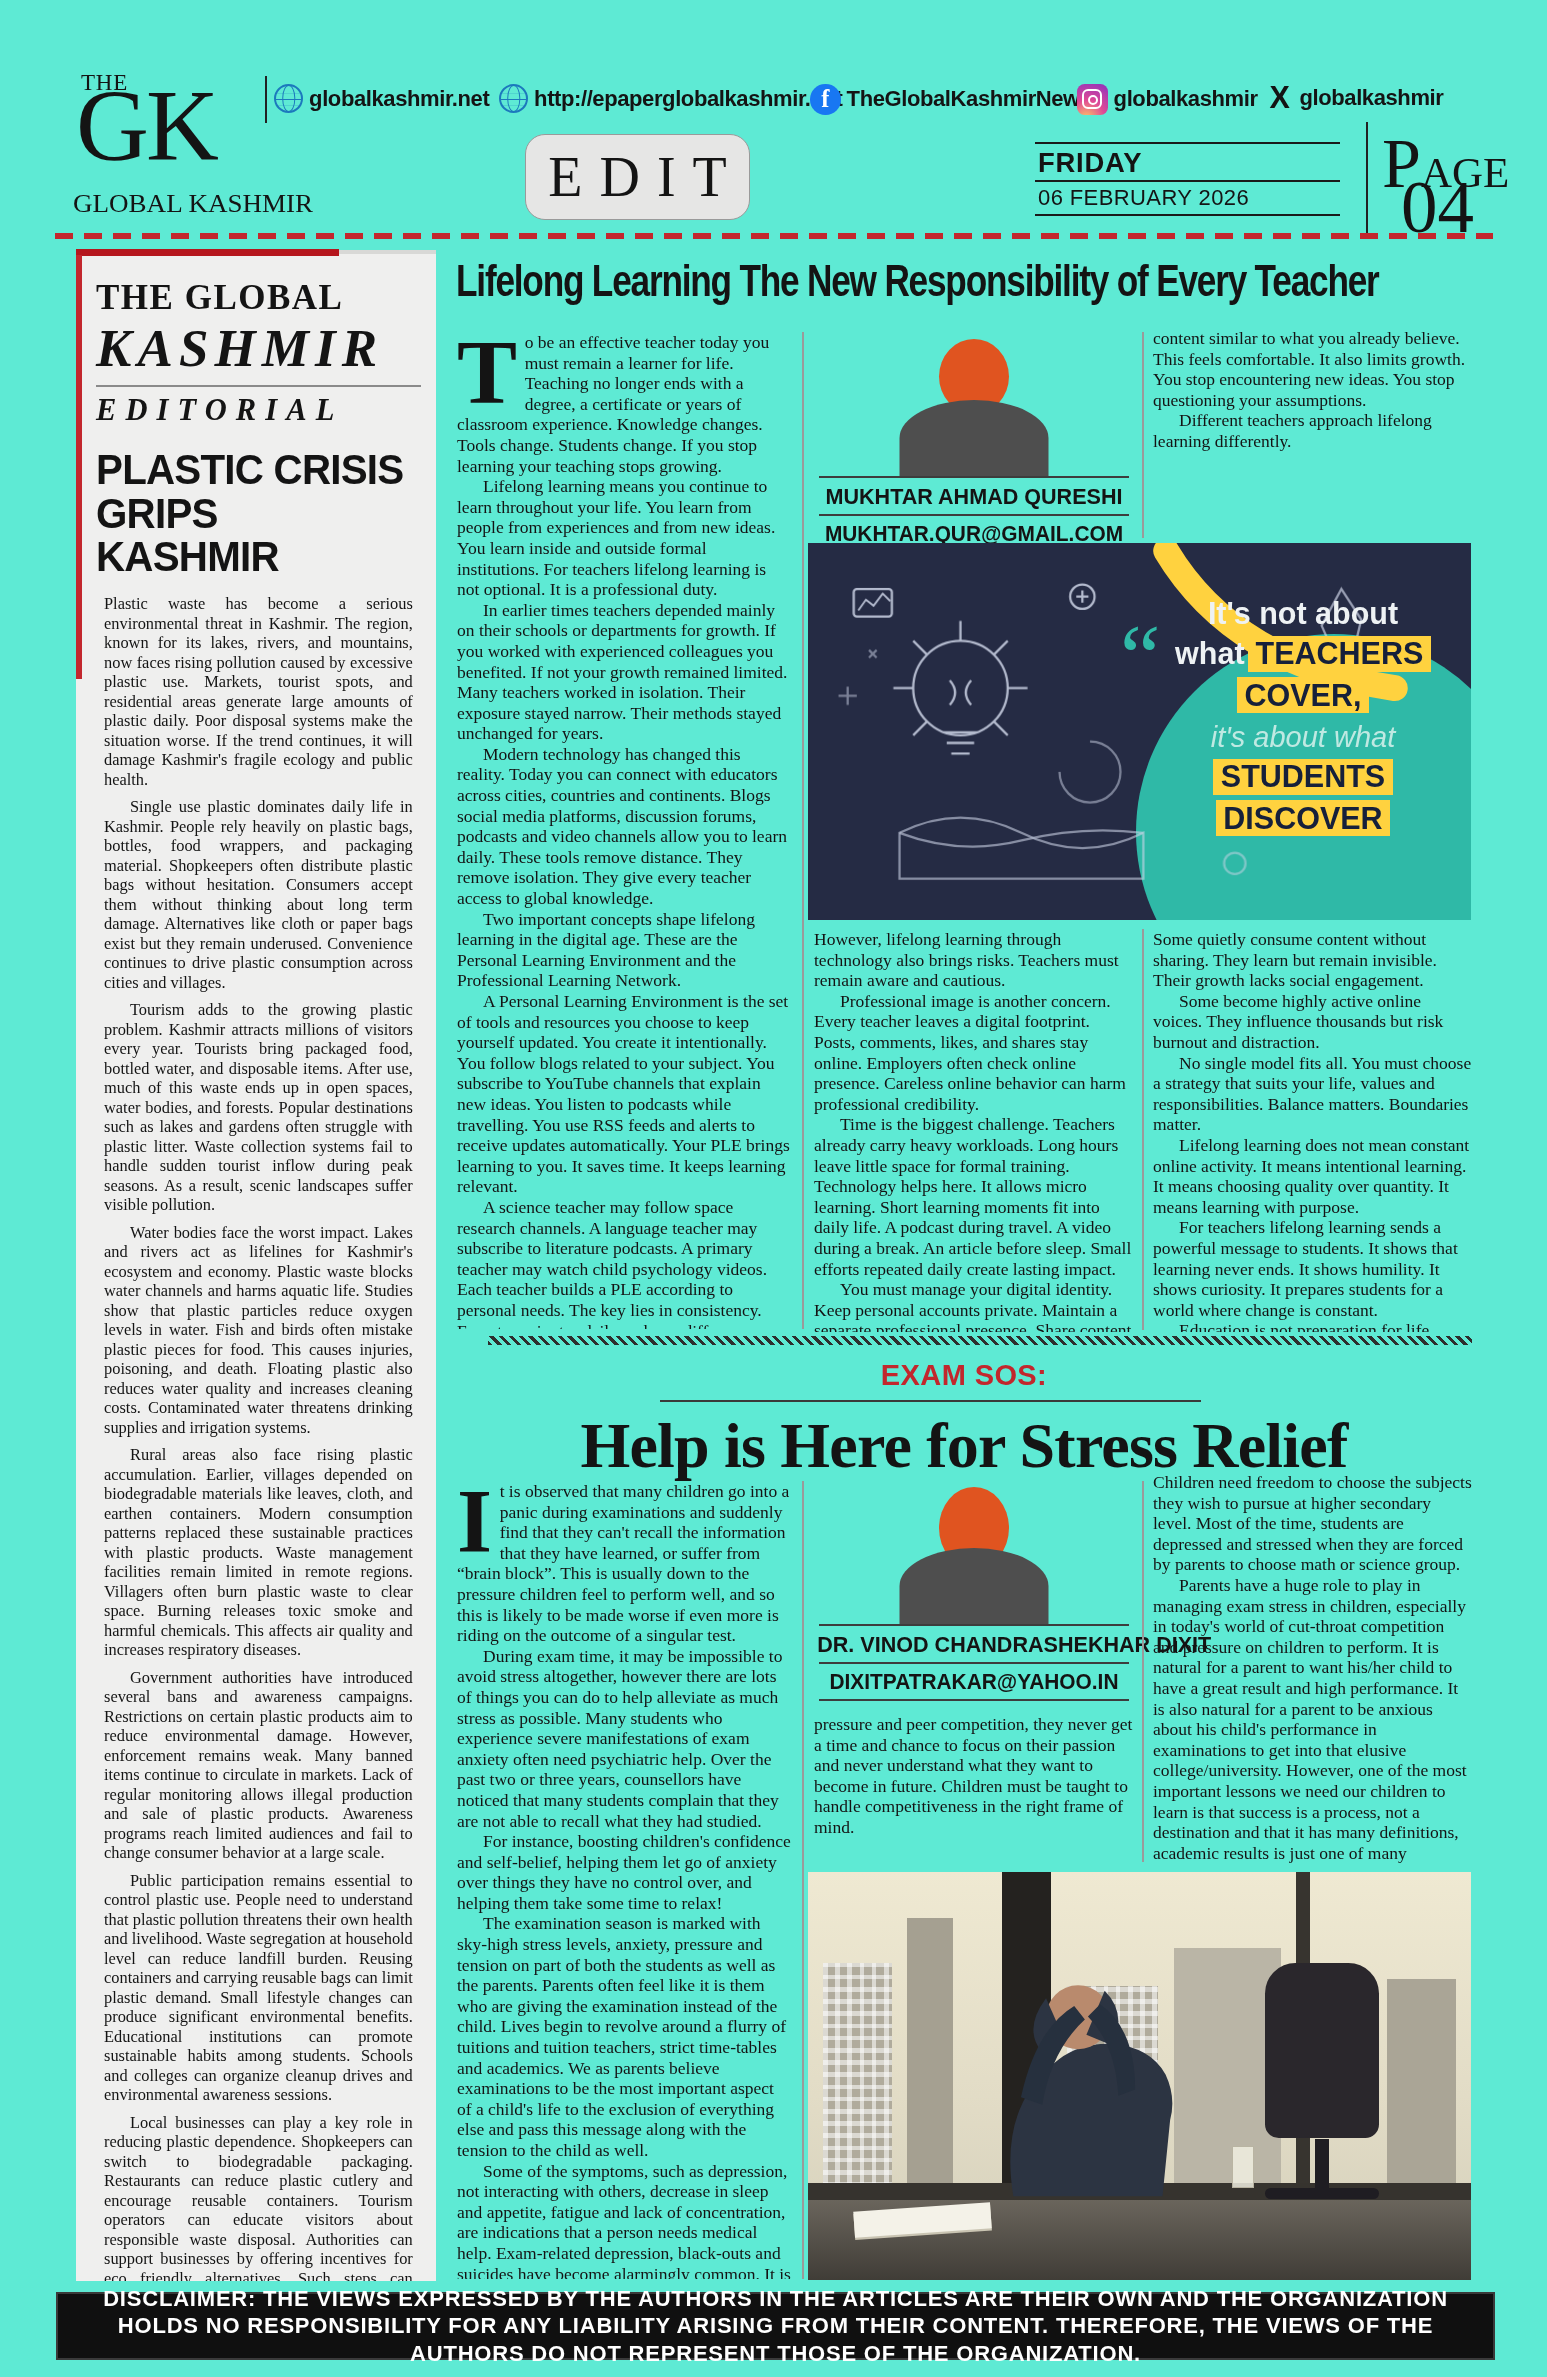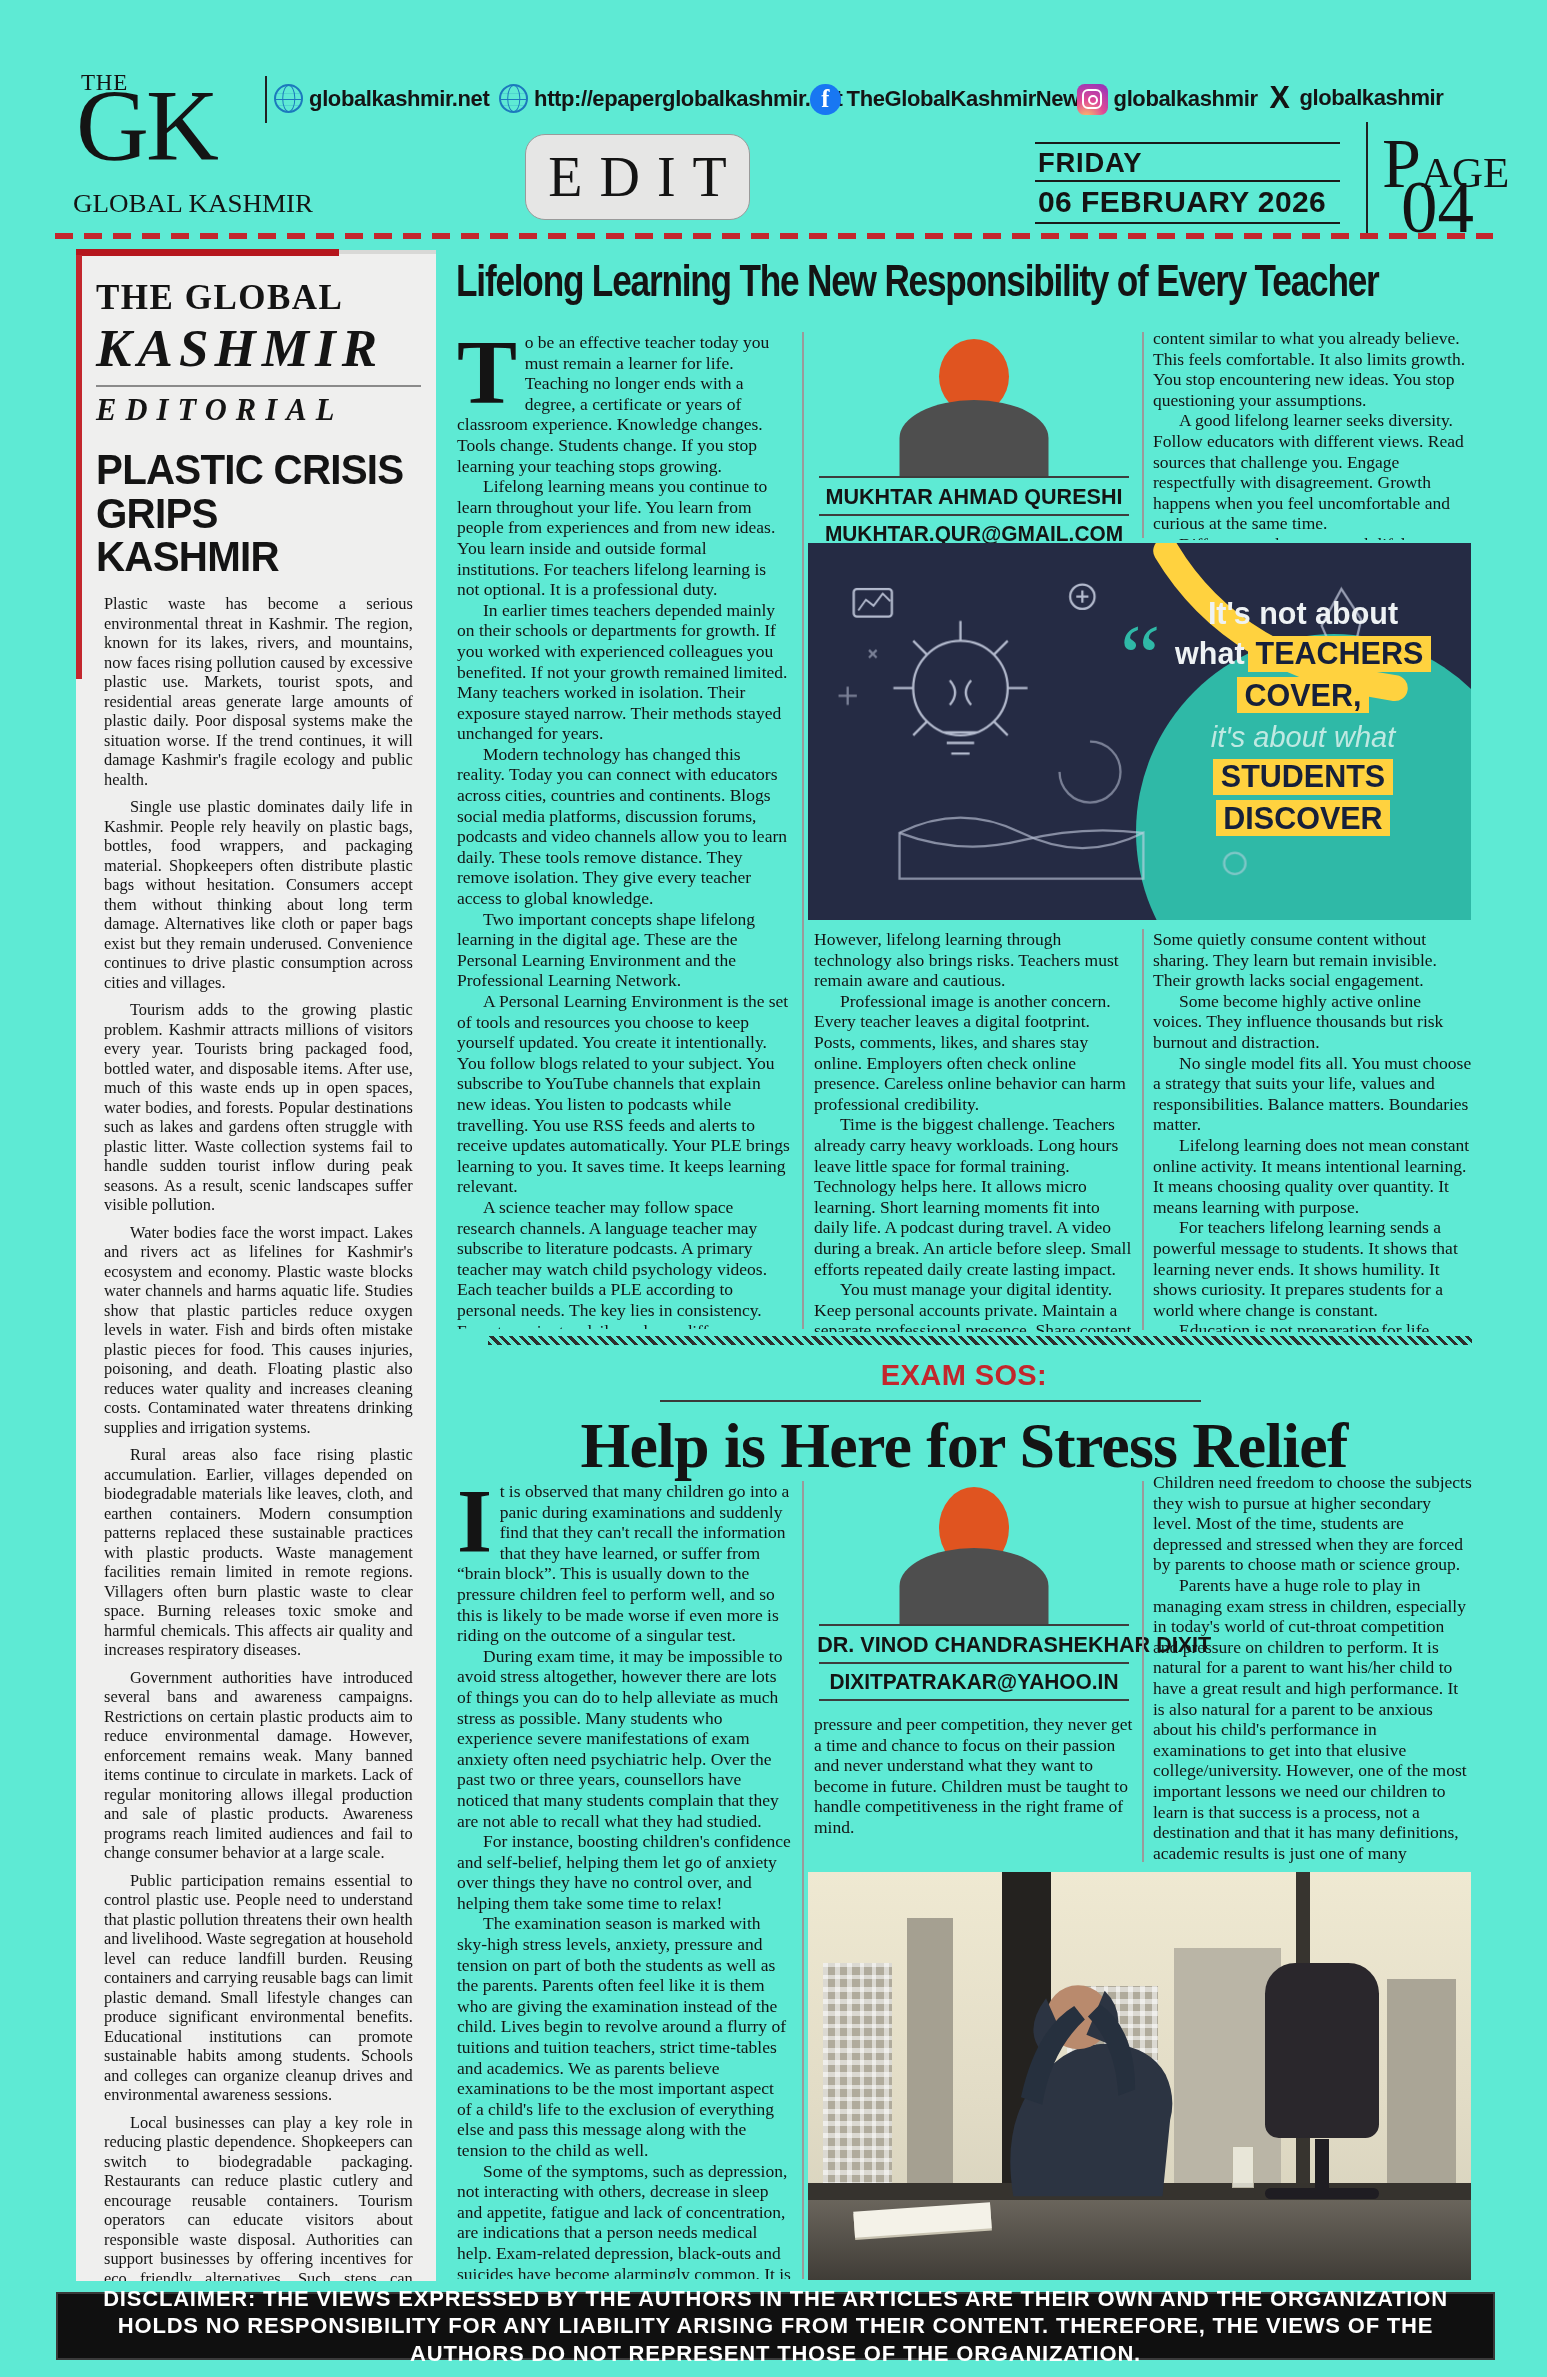--- a/index.html
+++ b/index.html
@@ -29,21 +29,21 @@
   .xicon{width:27.4px;height:27.4px;position:relative;flex:0 0 auto;font-family:"Liberation Sans",sans-serif;
          font-weight:bold;font-size:30.5px;line-height:26px;text-align:center;}
 
   #edit-badge{left:525px;top:134px;width:223px;height:84px;background:#e6e6e5;border:1.5px solid #9a9a9a;border-radius:20px;
               display:flex;align-items:center;justify-content:center;}
   #edit-badge span{font-size:56px;letter-spacing:17px;padding-left:17px;}
 
   #daydate{left:1035px;top:142px;width:305px;}
   #daydate .rule{height:1.5px;background:#1a1a1a;}
   #daydate .day{font-weight:bold;font-size:27.4px;letter-spacing:0.8px;padding:3px 0 1.5px 3px;}
-  #daydate .date{font-weight:bold;font-size:30px;letter-spacing:0.4px;padding:3.8px 0 3px 3px;white-space:nowrap;}
+  #daydate .date{font-weight:normal;font-size:22px;letter-spacing:0.4px;padding:3.8px 0 3px 3px;white-space:nowrap;}
 
   #page-divider-v{left:1366px;top:122px;width:1.5px;height:111px;background:#222;}
   #page-word{left:1382px;top:124px;font-size:43px;}
   #page-word .bigP{font-size:70px;}
   #page-number{left:1401px;top:166px;font-size:73px;}
 
   #red-dashes{left:55px;top:233px;width:1438px;height:6.1px;
       background:repeating-linear-gradient(90deg,#c2272d 0 18.3px,transparent 18.3px 29px);}
 
   
@@ -217,21 +217,20 @@
     <div class="by-name">MUKHTAR AHMAD QURESHI</div>
     <div class="by-rule"></div>
     <div class="by-email">MUKHTAR.QUR@GMAIL.COM</div>
     <div class="by-rule"></div>
   </div>
 
   <div class="abs colrule" style="left:1142px;top:332px;height:206px;"></div>
 
   <div class="abs newscol" style="left:1153px;top:328px;width:319px;height:212px;overflow:hidden;">
       <p class="noindent">content similar to what you already believe. This feels comfortable. It also limits growth. You stop encountering new ideas. You stop questioning your assumptions.</p>
-      <p>A good lifelong learner seeks diversity. Follow educators with different views. Read sources that challenge you. Engage respectfully with disagreement. Growth happens when you feel uncomfortable and curious at the same time.</p>
       <p>Different teachers approach lifelong learning differently.</p>
     </div>
 
   <div class="abs" id="board">
     <div class="teal-circle"></div>
     <svg width="663" height="377" viewBox="0 0 870 494">
       <g stroke="#cfd6e8" stroke-width="3" fill="none" opacity="0.85">
         <circle cx="200" cy="190" r="62"></circle>
         <path d="M178 248 h44 M182 262 h36 M188 276 h24"></path>
         <path d="M200 128 v-26 M262 190 h26 M138 190 h-26 M244 146 l18-18 M156 146 l-18-18 M244 234 l18 18 M156 234 l-18 18"></path>

